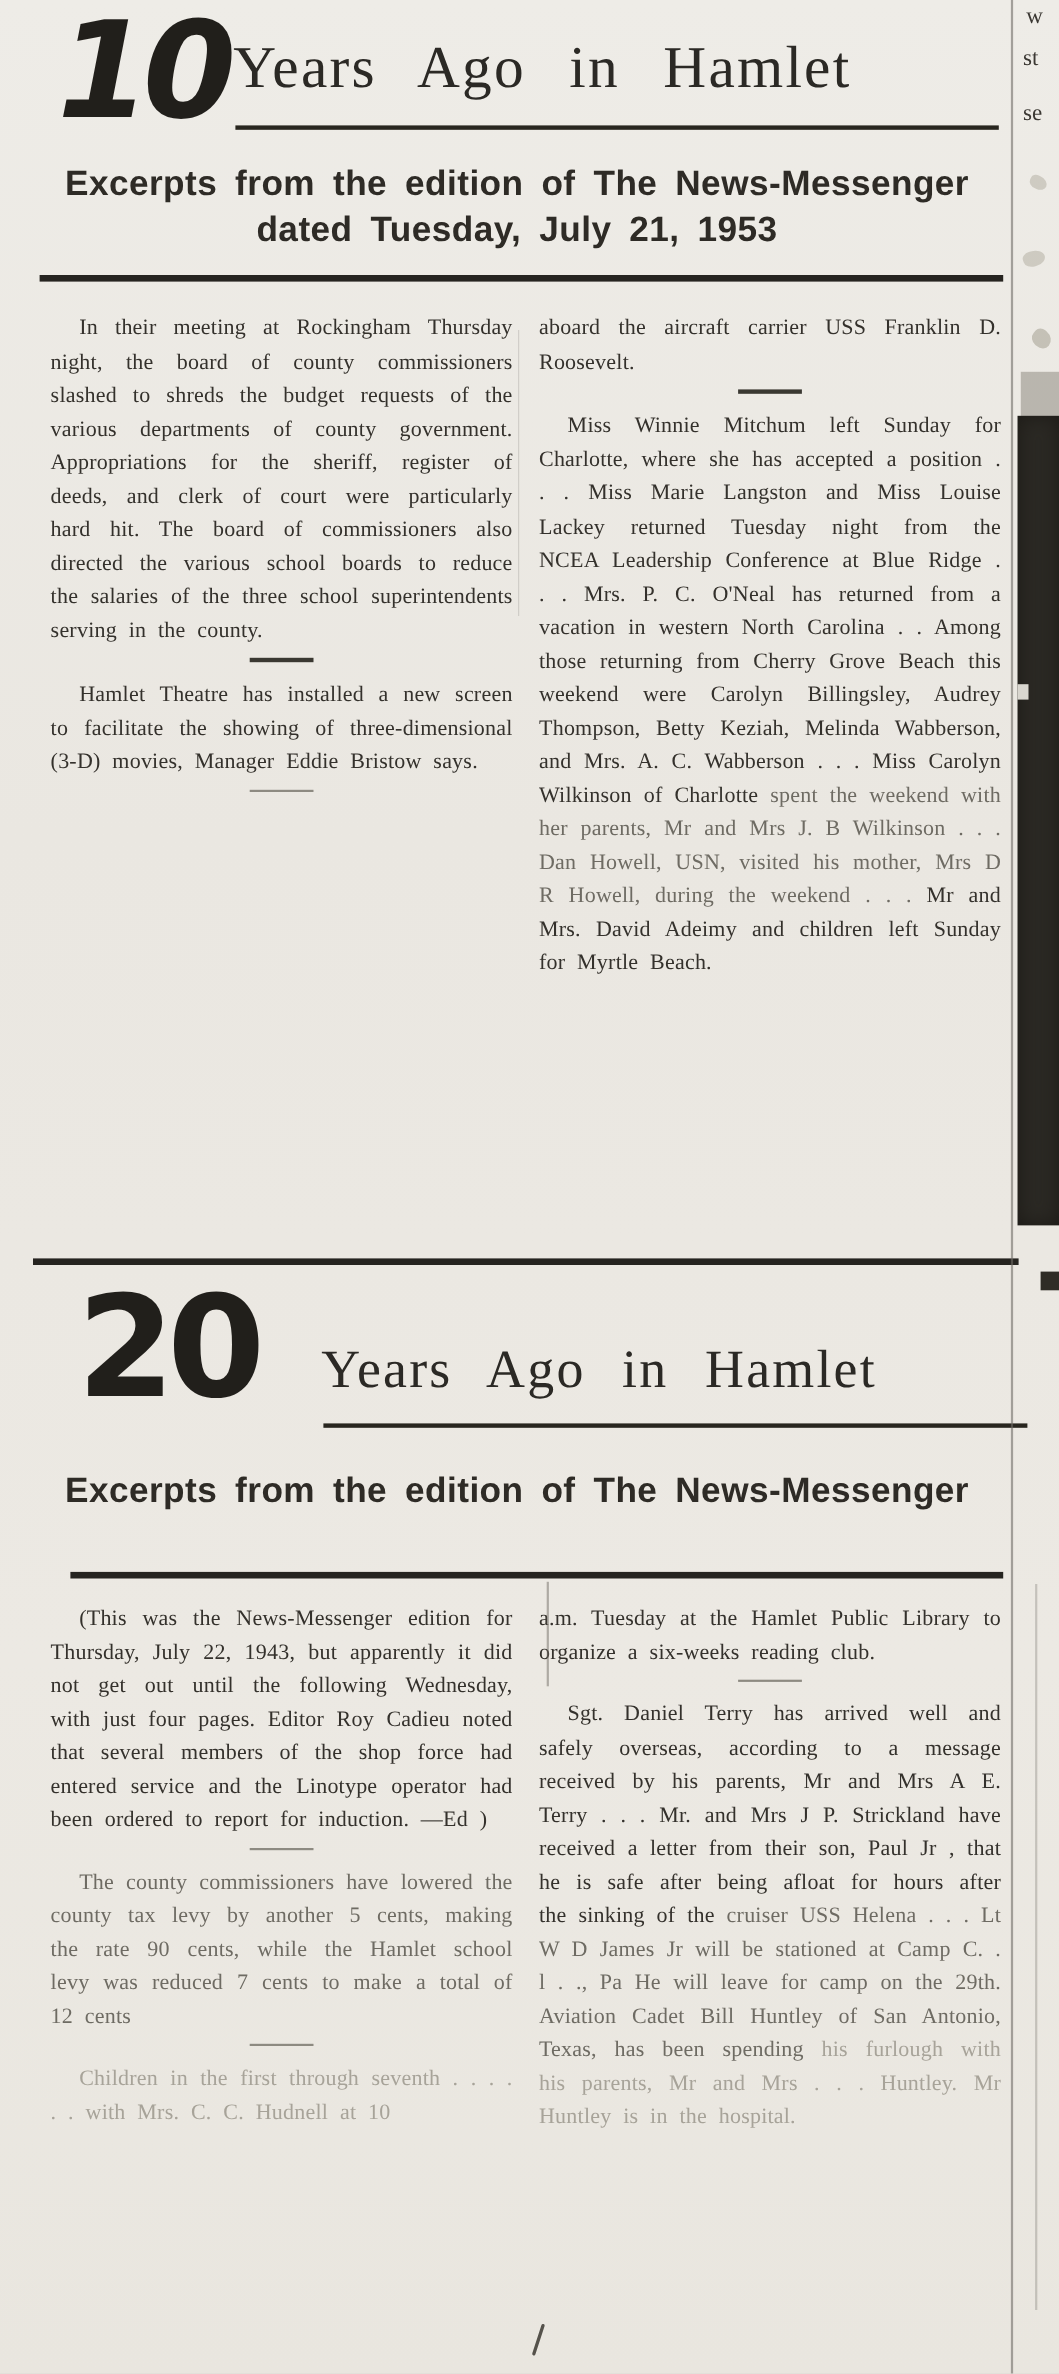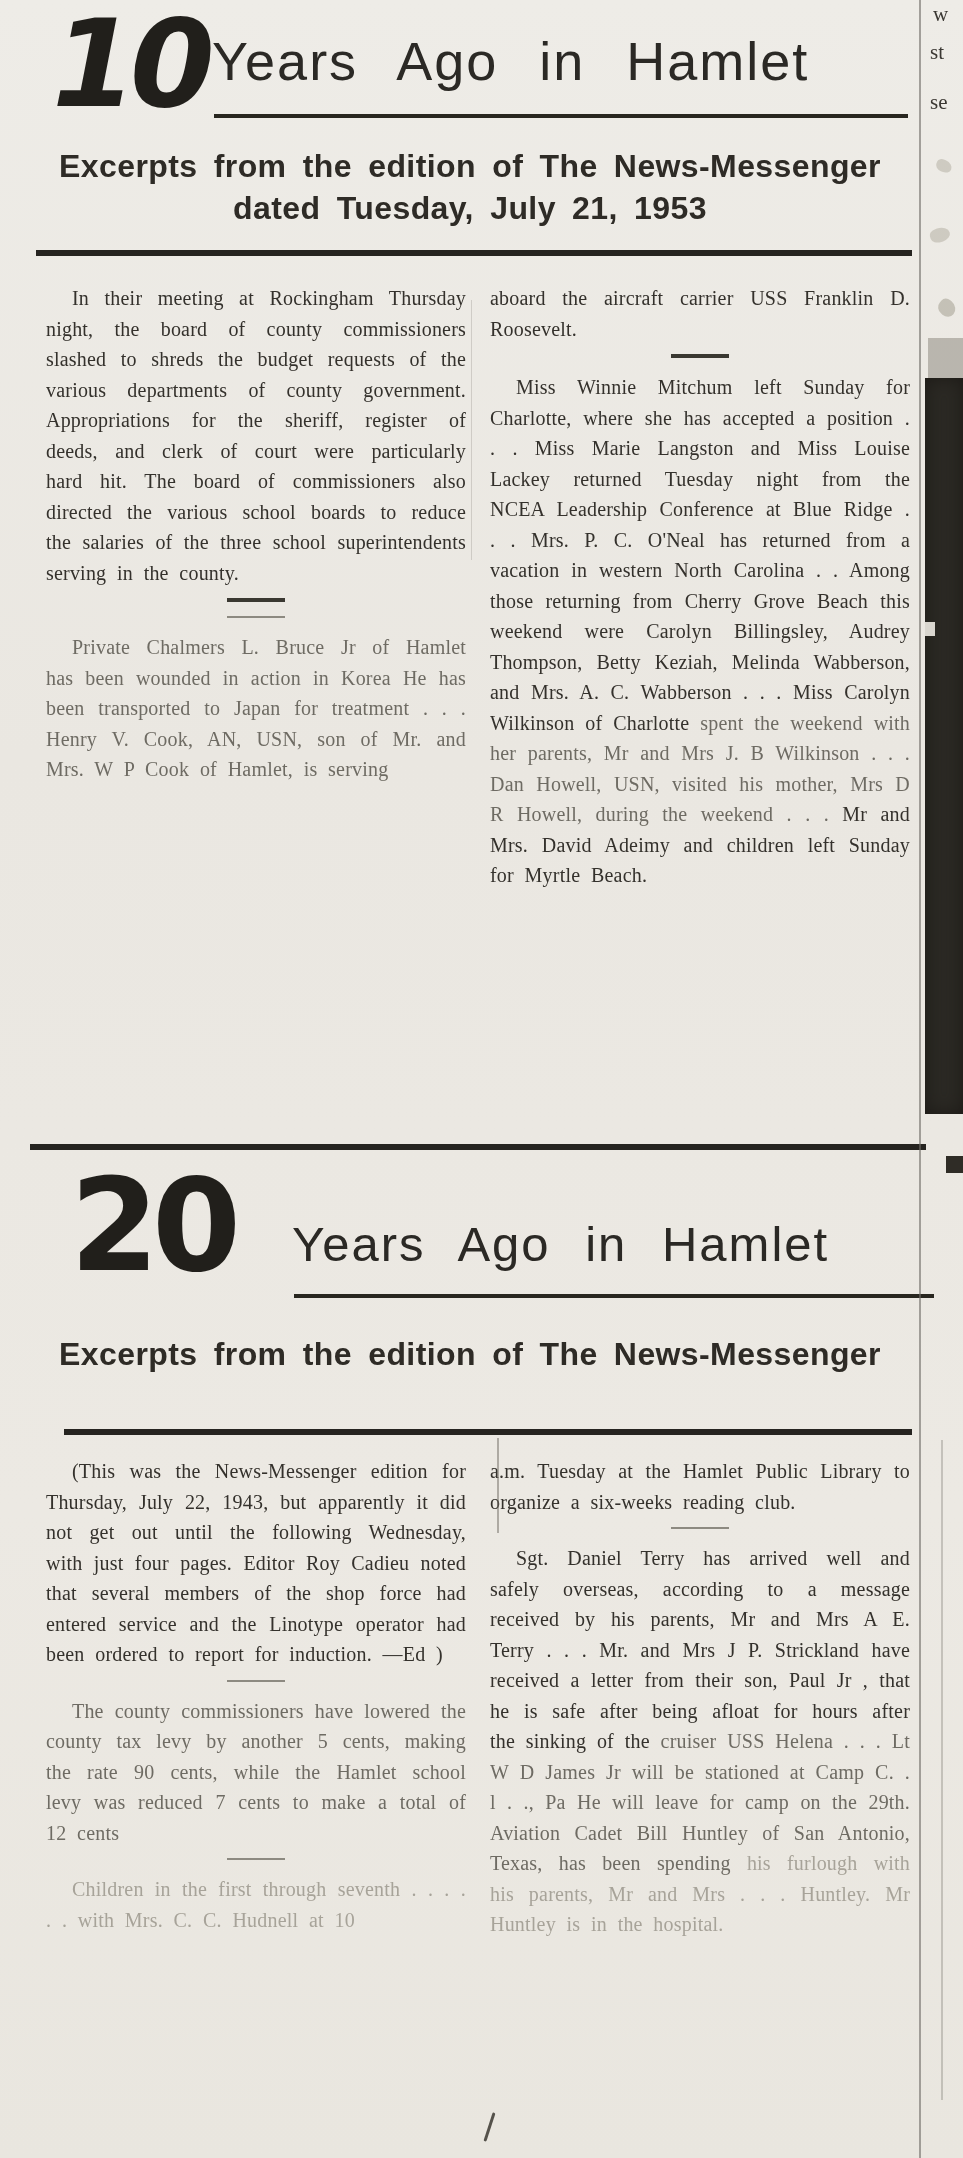--- a/index.html
+++ b/index.html
@@ -10,21 +10,21 @@
   }
   .story{position:absolute;left:0;width:963px;}
   .s1{top:0;height:1136px;}
   .s2{top:1144px;height:1022px;}
 
   .numeral{position:absolute;font-family:"DejaVu Sans",sans-serif;font-weight:700;
     line-height:.82;letter-spacing:-7px;color:#211f1b;}
   .s1 .numeral{left:52px;top:14px;font-size:122px;font-style:italic;}
   .s2 .numeral{left:70px;top:30px;font-size:128px;}
 
-  .headline{position:absolute;font-family:Liberation Sans, sans-serif;font-weight:400;
+  .headline{position:absolute;font-family:Liberation Serif, serif;font-weight:400;
     color:#2b2925;white-space:nowrap;}
   .s1 .headline{left:212px;top:30px;font-size:54px;letter-spacing:2px;word-spacing:24px;}
   .s2 .headline{left:292px;top:72px;font-size:49px;letter-spacing:2px;word-spacing:19px;}
 
   .headline-rule{position:absolute;height:4px;background:#28261f;}
   .s1 .headline-rule{left:214px;top:114px;width:694px;}
   .s2 .headline-rule{left:294px;top:150px;width:640px;}
 
   .subtitle{position:absolute;left:40px;width:860px;text-align:center;
     font-family:"Liberation Sans",sans-serif;font-weight:700;font-size:32px;
@@ -79,22 +79,22 @@
     <div class="numeral">10</div>
     <h1 class="headline" style="margin:0;font-weight:400;">Years Ago in Hamlet</h1>
     <div class="headline-rule"></div>
     <div class="subtitle sub1">Excerpts from the edition of The News-Messenger</div>
     <div class="subtitle sub2">dated Tuesday, July 21, 1953</div>
     <div class="section-rule bottom-rule"></div>
     <div class="columns">
       <div class="col">
           <p class="indent"><span>In their meeting at Rockingham Thursday night, the board of county commissioners slashed to shreds the budget requests of the various departments of county government. Appropriations for the sheriff, register of deeds, and clerk of court were particularly hard hit. The board of commissioners also directed the various school boards to reduce the salaries of the three school superintendents serving in the county.</span></p>
           <div class="para-dash"></div>
+          <p class="indent"><span>Hamlet Theatre has installed a new screen to facilitate the showing of three-dimensional (3-D) movies, Manager Eddie Bristow says.</span></p>
           <div class="para-dash faded"></div>
-          <p class="indent"><span class="faded">Private Chalmers L. Bruce Jr of Hamlet has been wounded in action in Korea He has been transported to Japan for treatment . . . Henry V. Cook, AN, USN, son of Mr. and Mrs. W P Cook of Hamlet, is serving</span></p>
         </div>
       <div class="col">
           <p class="noindent"><span>aboard the aircraft carrier USS Franklin D. Roosevelt.</span></p>
           <div class="para-dash"></div>
           <p class="indent"><span>Miss Winnie Mitchum left Sunday for Charlotte, where she has accepted a position . . . Miss Marie Langston and Miss Louise Lackey returned Tuesday night from the NCEA Leadership Conference at Blue Ridge . . . Mrs. P. C. O'Neal has returned from a vacation in western North Carolina . . Among those returning from Cherry Grove Beach this weekend were Carolyn Billingsley, Audrey Thompson, Betty Keziah, Melinda Wabberson, and Mrs. A. C. Wabberson . . . Miss Carolyn Wilkinson of Charlotte </span><span class="faded">spent the weekend with her parents, Mr and Mrs J. B Wilkinson . . . Dan Howell, USN, visited his mother, Mrs D R Howell, during the weekend . . . </span><span>Mr and Mrs. David Adeimy and children left Sunday for Myrtle Beach.</span></p>
         </div>
     </div>
   </section>
 
   <section class="story s2">

